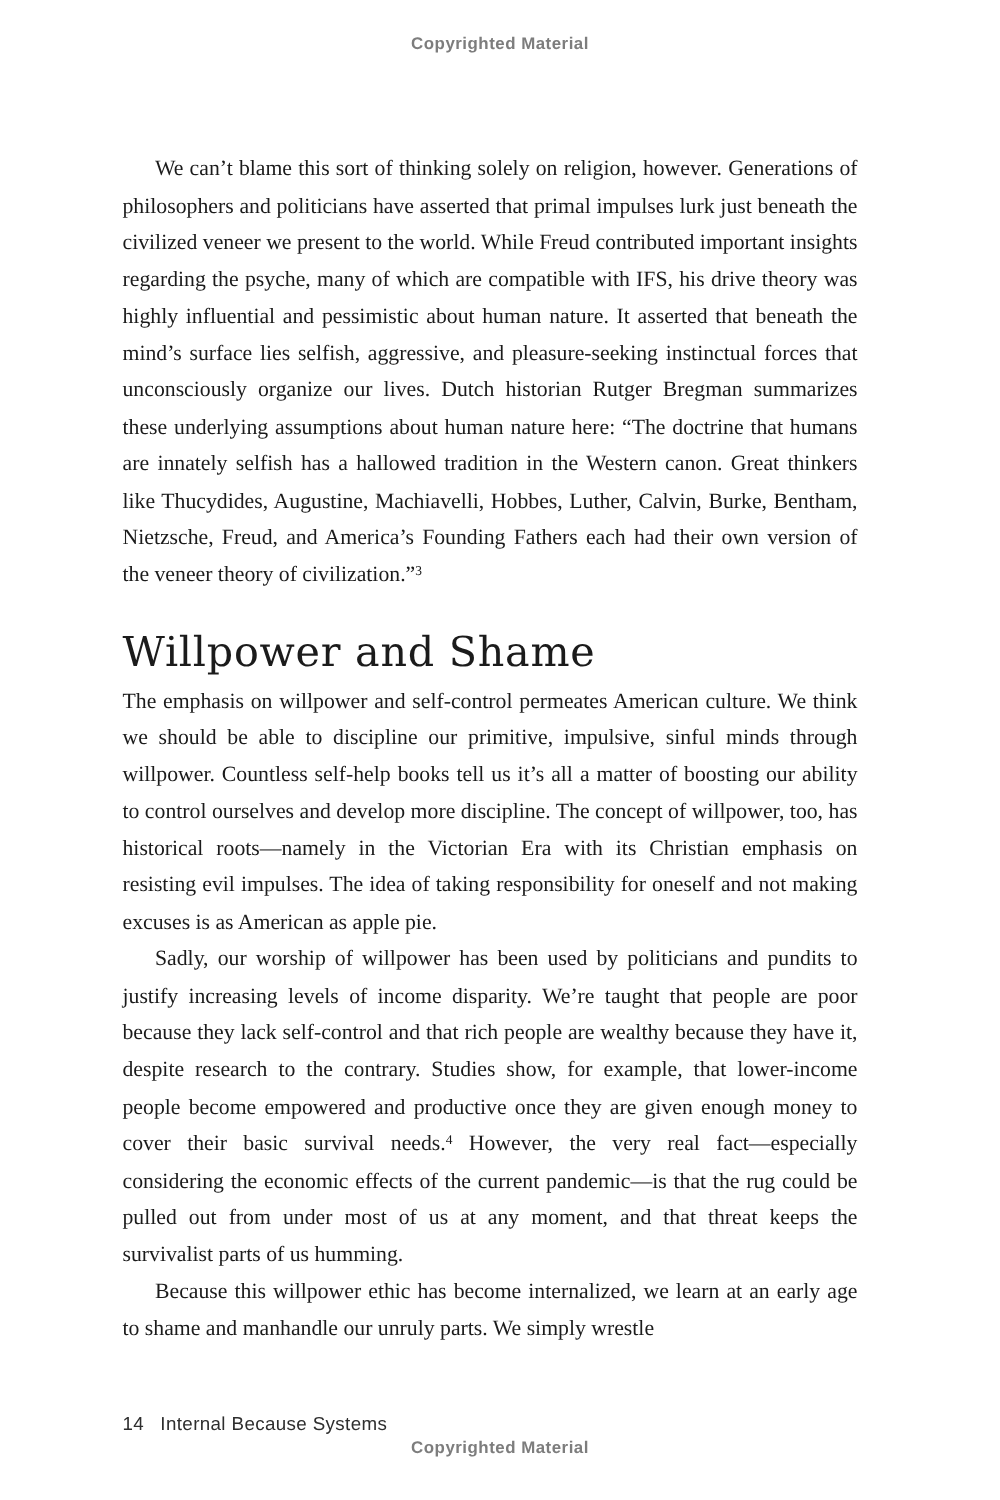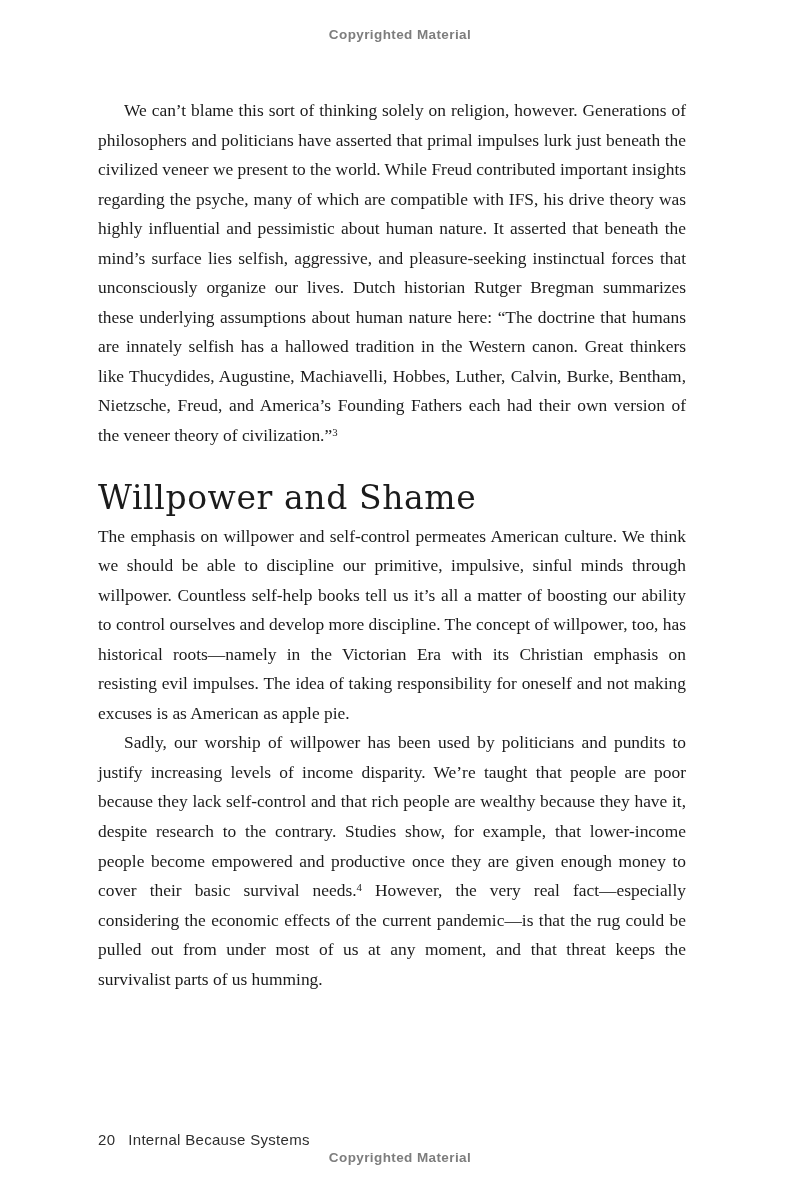--- a/index.html
+++ b/index.html
@@ -19,21 +19,21 @@
     font-weight: 700;
     font-size: 13.5px;
     letter-spacing: 0.4px;
     color: var(--banner-color, #7d7d7d);
   }
   .banner-top { top: 27px; }
   .banner-bottom { top: 1150px; }
   .page-body {
     position: absolute;
     left: 98px;
-    top: 96px;
+    top: 120px;
     width: 588px;
     font-family: "Liberation Serif", serif;
     font-size: 17.4px;
     line-height: 29.55px;
     color: var(--text-color, #1b1b1b);
     text-align: justify;
   }
   .body-paragraph { margin: 0; padding: 0; }
   .body-paragraph.indent { text-indent: 26px; }
   .section-heading {
@@ -70,21 +70,22 @@
 <body>
 
 <div class="page" style="--page-bg: #ffffff; --banner-color: #7d7d7d; --text-color: #1b1b1b; --footer-color: #2e2e2e;">
   <div class="banner banner-top">Copyrighted Material</div>
 
   <div class="page-body">
       <p class="body-paragraph indent">We can’t blame this sort of thinking solely on religion, however. Generations of philosophers and politicians have asserted that primal impulses lurk just beneath the civilized veneer we present to the world. While Freud contributed important insights regarding the psyche, many of which are compatible with IFS, his drive theory was highly influential and pessimistic about human nature. It asserted that beneath the mind’s surface lies selfish, aggressive, and pleasure-seeking instinctual forces that unconsciously organize our lives. Dutch historian Rutger Bregman summarizes these underlying assumptions about human nature here: “The doctrine that humans are innately selfish has a hallowed tradition in the Western canon. Great thinkers like Thucydides, Augustine, Machiavelli, Hobbes, Luther, Calvin, Burke, Bentham, Nietzsche, Freud, and America’s Founding Fathers each had their own version of the veneer theory of civilization.”<sup>3</sup></p>
       <h2 class="section-heading">Willpower and Shame</h2>
       <p class="body-paragraph">The emphasis on willpower and self-control permeates American culture. We think we should be able to discipline our primitive, impulsive, sinful minds through willpower. Countless self-help books tell us it’s all a matter of boosting our ability to control ourselves and develop more discipline. The concept of willpower, too, has historical roots—namely in the Victorian Era with its Christian emphasis on resisting evil impulses. The idea of taking responsibility for oneself and not making excuses is as American as apple pie.</p>
       <p class="body-paragraph indent">Sadly, our worship of willpower has been used by politicians and pundits to justify increasing levels of income disparity. We’re taught that people are poor because they lack self-control and that rich people are wealthy because they have it, despite research to the contrary. Studies show, for example, that lower-income people become empowered and productive once they are given enough money to cover their basic survival needs.<sup>4</sup> However, the very real fact—especially considering the economic effects of the current pandemic—is that the rug could be pulled out from under most of us at any moment, and that threat keeps the survivalist parts of us humming.</p>
+      <p class="body-paragraph indent">Because this willpower ethic has become internalized, we learn at an early age to shame and manhandle our unruly parts. We simply wrestle</p>
     </div>
 
   <div class="footer">
-    <span>20</span>
+    <span>14</span>
     <span>Internal Because Systems</span>
   </div>
 
   <div class="banner banner-bottom">Copyrighted Material</div>
 </div>
 
 </body></html>

